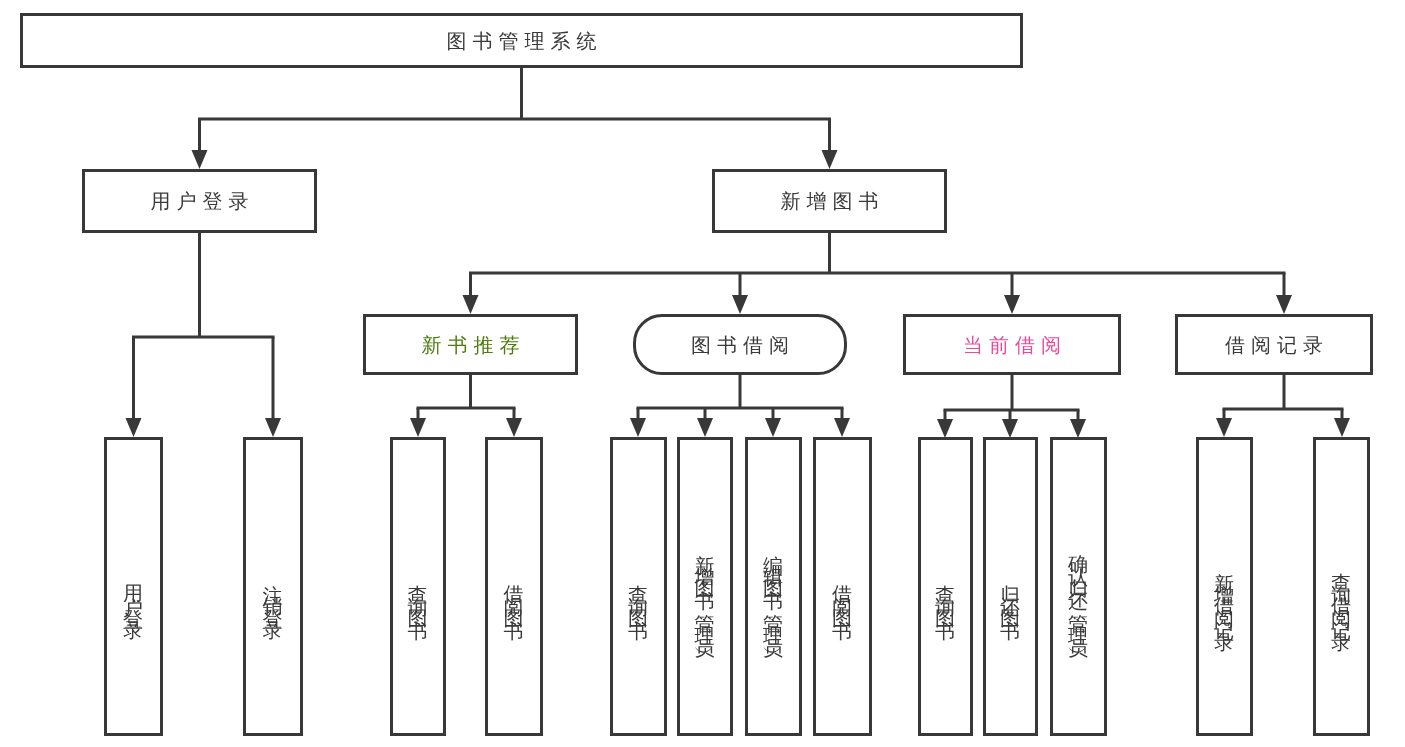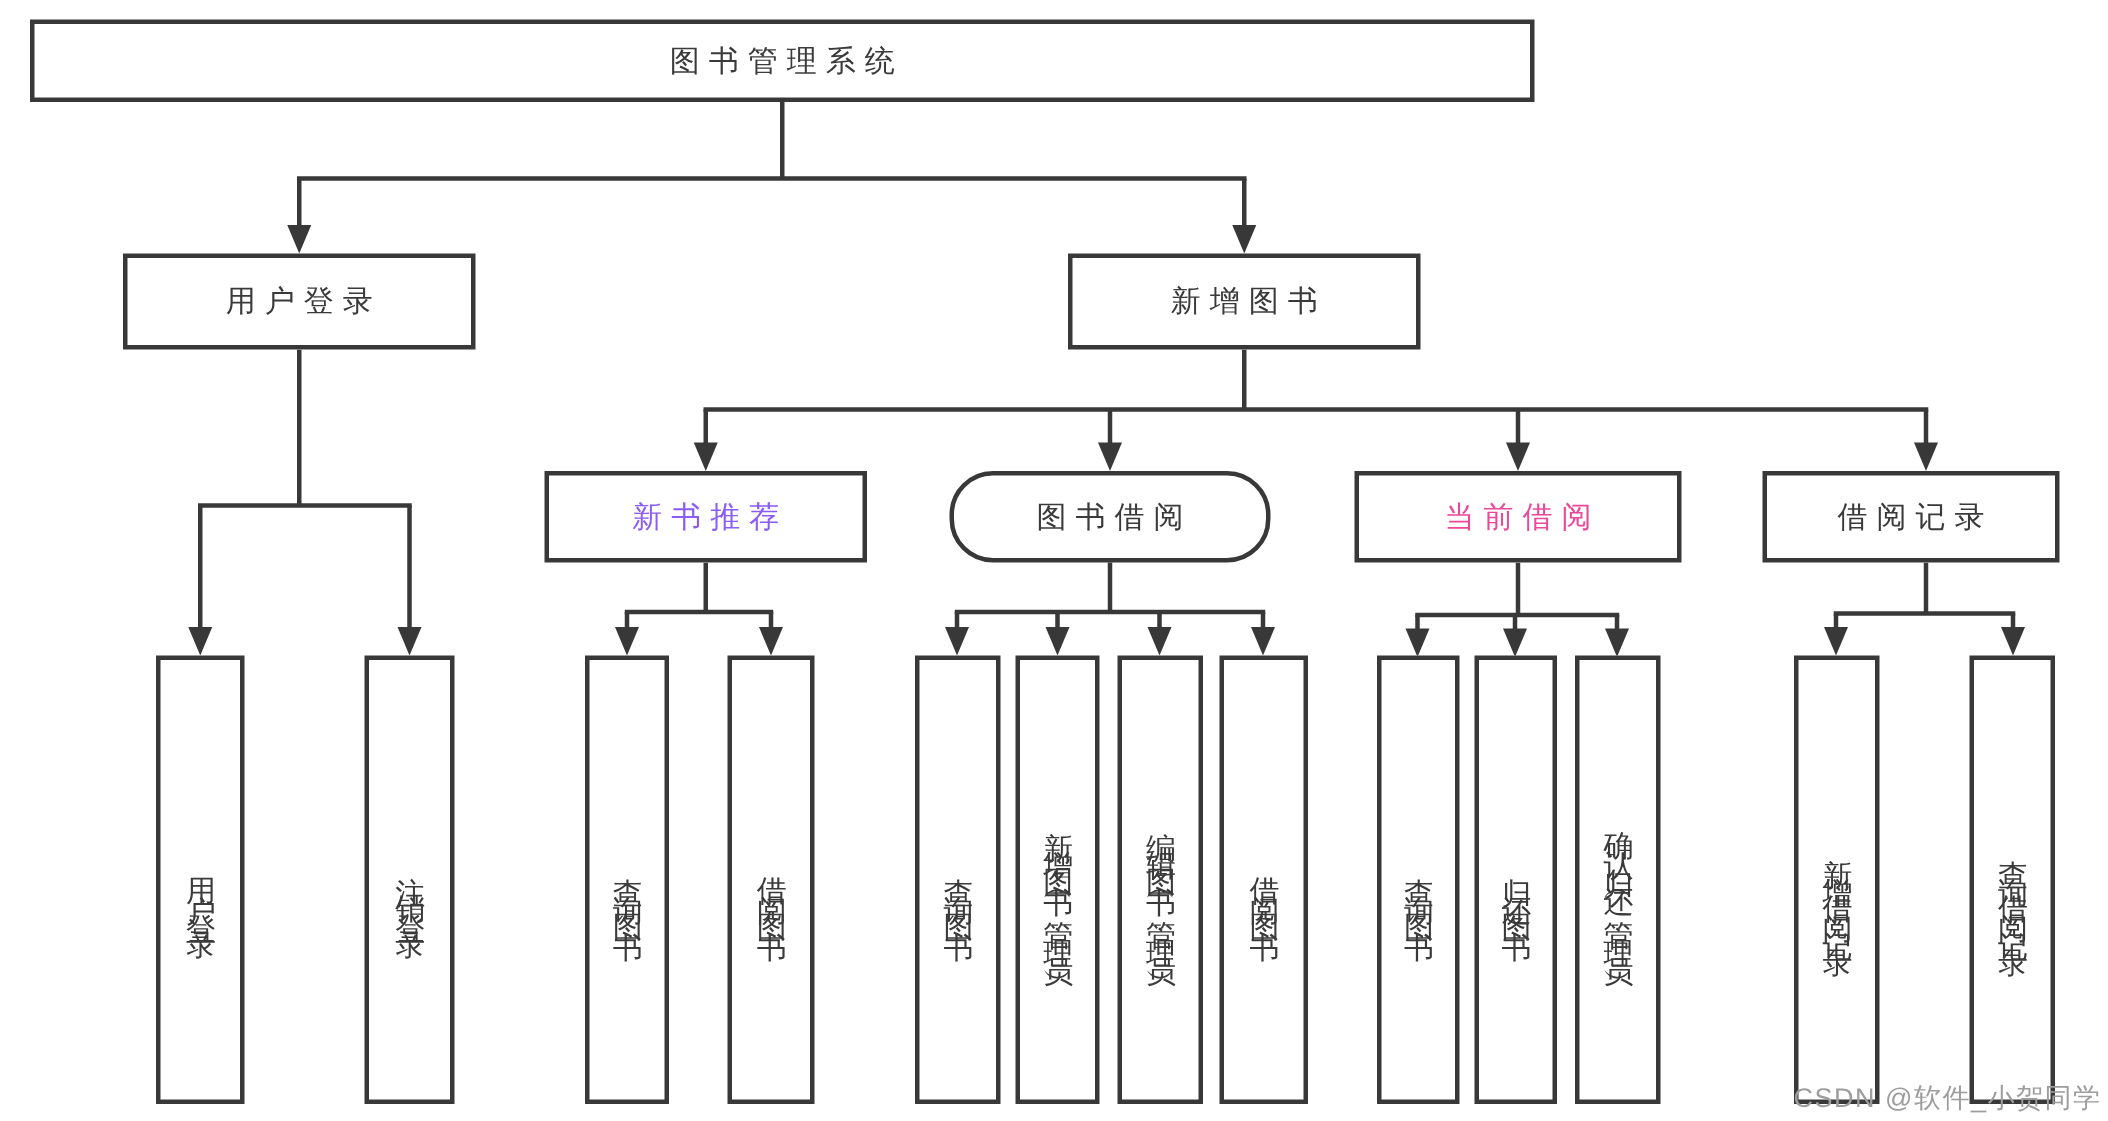--- a/index.html
+++ b/index.html
@@ -115,21 +115,21 @@
   <div id="nodes-layer">
       <div class="node horizontal" style="left: 20px; top: 13px; width: 1003px; height: 55px; border-color: rgb(56, 56, 56); color: rgb(58, 58, 58);">
         <span class="label">图书管理系统</span>
       </div>
       <div class="node horizontal" style="left: 82px; top: 169px; width: 235px; height: 64px; border-color: rgb(56, 56, 56); color: rgb(58, 58, 58);">
         <span class="label">用户登录</span>
       </div>
       <div class="node horizontal" style="left: 712px; top: 169px; width: 235px; height: 64px; border-color: rgb(56, 56, 56); color: rgb(58, 58, 58);">
         <span class="label">新增图书</span>
       </div>
-      <div class="node horizontal" style="left: 363px; top: 314px; width: 215px; height: 61px; border-color: rgb(56, 56, 56); color: #8b5cf6;">
+      <div class="node horizontal" style="left: 363px; top: 314px; width: 215px; height: 61px; border-color: rgb(56, 56, 56); color: #4d7c0f;">
         <span class="label">新书推荐</span>
       </div>
       <div class="node horizontal" style="left: 633px; top: 314px; width: 214px; height: 61px; border-color: rgb(56, 56, 56); color: rgb(58, 58, 58); border-radius: 29px;">
         <span class="label">图书借阅</span>
       </div>
       <div class="node horizontal" style="left: 903px; top: 314px; width: 218px; height: 61px; border-color: rgb(56, 56, 56); color: #ec4899;">
         <span class="label">当前借阅</span>
       </div>
       <div class="node horizontal" style="left: 1175px; top: 314px; width: 198px; height: 61px; border-color: rgb(56, 56, 56); color: rgb(58, 58, 58);">
         <span class="label">借阅记录</span>
@@ -167,14 +167,13 @@
       <div class="node vertical" style="left: 1050px; top: 437px; width: 57px; height: 299px; border-color: rgb(56, 56, 56); color: rgb(58, 58, 58);">
         <span class="label">确认归还（管理员）</span>
       </div>
       <div class="node vertical" style="left: 1196px; top: 437px; width: 57px; height: 299px; border-color: rgb(56, 56, 56); color: rgb(58, 58, 58);">
         <span class="label">新增借阅记录</span>
       </div>
       <div class="node vertical" style="left: 1313px; top: 437px; width: 57px; height: 299px; border-color: rgb(56, 56, 56); color: rgb(58, 58, 58);">
         <span class="label">查询借阅记录</span>
       </div>
     </div>
-  <div id="watermark">CSDN @软件_小贺同学</div>
 </div>
 
 </body></html>

